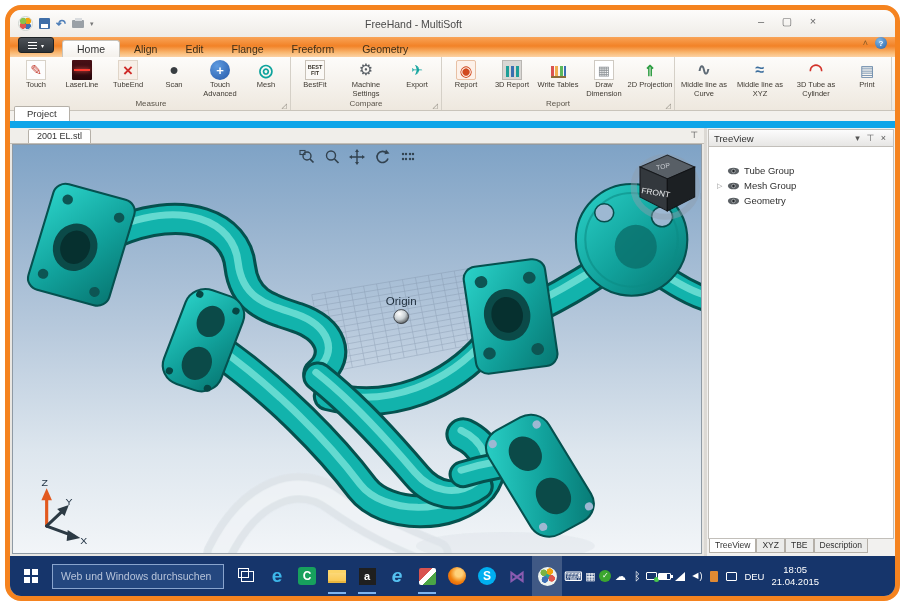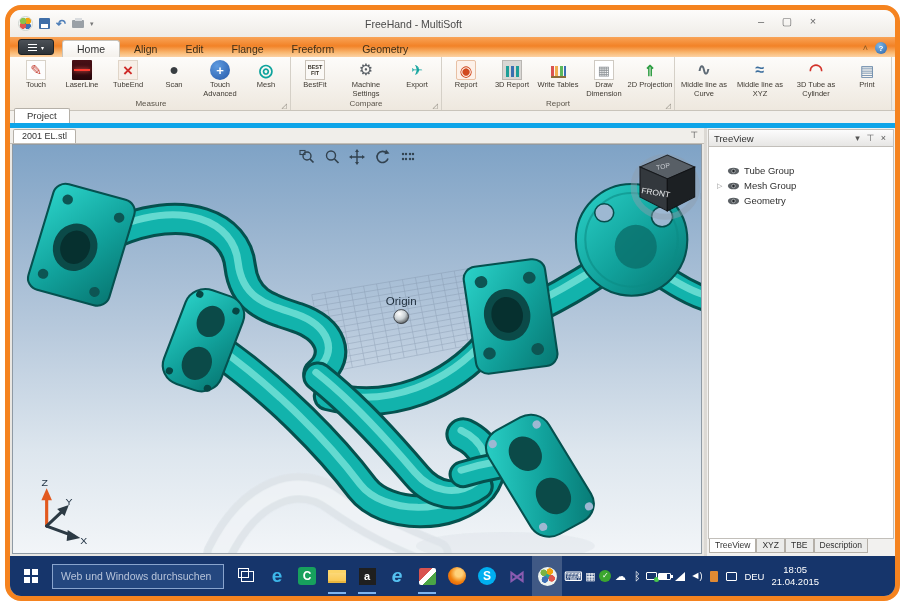--- a/index.html
+++ b/index.html
@@ -12,21 +12,21 @@
   .floppy{width:11px;height:11px;background:#3f6ea8;border-radius:1px;position:relative}
   .floppy::after{content:"";position:absolute;left:2px;bottom:1px;width:7px;height:4px;background:#fff}
   .undoGlyph{color:#4f7fb8;font-size:12px;line-height:1;font-weight:bold}
   .printer{width:12px;height:8px;background:#9aa0a6;border-radius:1px;position:relative}
   .printer::before{content:"";position:absolute;left:2.5px;top:-2px;width:7px;height:3px;background:#d9dcdf}
   .qatmore{font-size:7px;color:#777}
   .title{position:absolute;left:0;right:78px;text-align:center;font-size:10.5px;color:#4a4a4a;pointer-events:none}
   .wc{position:absolute;right:72px;top:2px;display:flex;gap:6px}
   .wc span{width:20px;height:18px;display:flex;align-items:center;justify-content:center;font-size:11px;color:#666}
   
-  .tabrow{height:20px;flex:none;background:linear-gradient(180deg,#f9a458 0%,#f28227 45%,#f9b872 78%,#fcd2a4 100%);display:flex;align-items:flex-end;padding-left:6px}
+  .tabrow{height:20px;flex:none;background:linear-gradient(180deg,#f9a458 0%,#f28227 45%,#f9b872 78%,#fcd2a4 100%);display:flex;align-items:flex-start;padding-left:6px}
   .appmenu{width:36px;height:16px;margin:0 8px 2px 2px;background:linear-gradient(#4c5157,#2d3237);border:1px solid #1e2225;border-radius:3px;display:flex;align-items:center;justify-content:center;gap:4px}
   .appmenu .bars{width:9px;height:7px;background:repeating-linear-gradient(#fff 0 1.5px,transparent 1.5px 3px)}
   .appmenu .dd{color:#fff;font-size:6px}
   .rtabs{display:flex;height:100%;align-items:flex-end}
   .rtab{padding:3px 14px 3px;font-size:10.5px;color:#3c2d18;line-height:1}
   .rtab.active{background:linear-gradient(#fff,#f4f1ec);border:1px solid #c9c4bb;border-bottom:none;border-radius:3px 3px 0 0;color:#333}
   .tabrow-right{margin-left:auto;display:flex;align-items:center;gap:7px;padding:0 8px 3px 0}
   .chev{color:#8a5a25;font-size:9px}
   .helpdot{width:12px;height:12px;border-radius:50%;background:radial-gradient(circle at 35% 30%,#7db7e8,#2a62a8);color:#fff;font-size:8px;display:flex;align-items:center;justify-content:center;font-weight:bold}
   
@@ -53,26 +53,26 @@
   .ic-report3d{background:#d9d7d4;border:1px solid #b9b6b2;align-items:flex-end;justify-content:center}
   .ic-report3d::after{content:"";width:13px;height:11px;margin-bottom:2px;background:linear-gradient(90deg,#1d9e98 0 3px,transparent 3px 5px,#3a6fb0 5px 8px,transparent 8px 10px,#1d9e98 10px 13px)}
   .ic-write-tables{align-items:flex-end}
   .ic-write-tables::after{content:"";width:15px;height:12px;margin-bottom:2px;background:linear-gradient(0deg,#8a6d3b 0 2px,transparent 2px),linear-gradient(90deg,#d9534f 0 3px,transparent 3px 4.5px,#f0ad4e 4.5px 7.5px,transparent 7.5px 9px,#5cb85c 9px 12px,transparent 12px 13px,#3a6fb0 13px 15px)}
   .ic-draw-dimension{background:#fff;border:1px solid #cfcac2;font-size:13px}
   .ic-projection2d{font-size:15px;font-weight:bold}
   .ic-middle-curve,.ic-middle-xyz{font-size:16px;font-weight:bold}
   .ic-tube-cylinder{font-size:16px;font-weight:bold}
   .ic-print{font-size:15px}
   
-  .projrow{height:17px;flex:none;background:#f3f1ed;border-bottom:5px solid #0ea5e9;display:flex;align-items:flex-end;padding-left:4px}
+  .projrow{height:17px;flex:none;background:#f3f1ed;border-bottom:7px solid #0ea5e9;display:flex;align-items:flex-end;padding-left:4px}
   .projtab{background:#fff;border:1px solid #b5b0a8;border-bottom:none;border-radius:2px 2px 0 0;font-size:9.5px;color:#333;padding:1px 12px 2px}
   
   .main{flex:1;display:flex;min-height:0}
   .docarea{flex:1;display:flex;flex-direction:column;min-width:0}
-  .doctabs{height:16px;flex:none;background:#f0eeea;display:flex;align-items:center;padding-left:3px;border-bottom:1px solid #c2bdb5}
+  .doctabs{height:16px;flex:none;background:#f0eeea;display:flex;align-items:center;padding-left:18px;border-bottom:1px solid #c2bdb5}
   .doctab{background:#fff;border:1px solid #b5b0a8;border-bottom:none;border-radius:2px 2px 0 0;font-size:9px;color:#333;padding:1px 8px 2px}
   .docpin{margin-left:auto;margin-right:6px;font-size:9px;color:#444;line-height:1;align-self:center}
   .viewport{flex:1;margin:0 2px 2px;border:1px solid #8f9aa4;position:relative;overflow:hidden;background:linear-gradient(180deg,#7fa3c6 0%,#93b0cd 16%,#b7c9dc 45%,#dde6ee 75%,#f2f5f8 100%)}
   .scene{position:absolute;inset:0;width:100%;height:100%}
   .vtools{position:absolute;top:4px;left:50%;transform:translateX(-50%);display:flex;gap:9px;z-index:2}
   .vt{width:16px;height:16px;display:flex}
   .vt svg{width:16px;height:16px}
   
   .splitter{width:3px;background:#dcd9d4;flex:none}
   .sidepanel{width:188px;flex:none;display:flex;flex-direction:column;background:#f2f1ef;padding:1px 1px 0}

